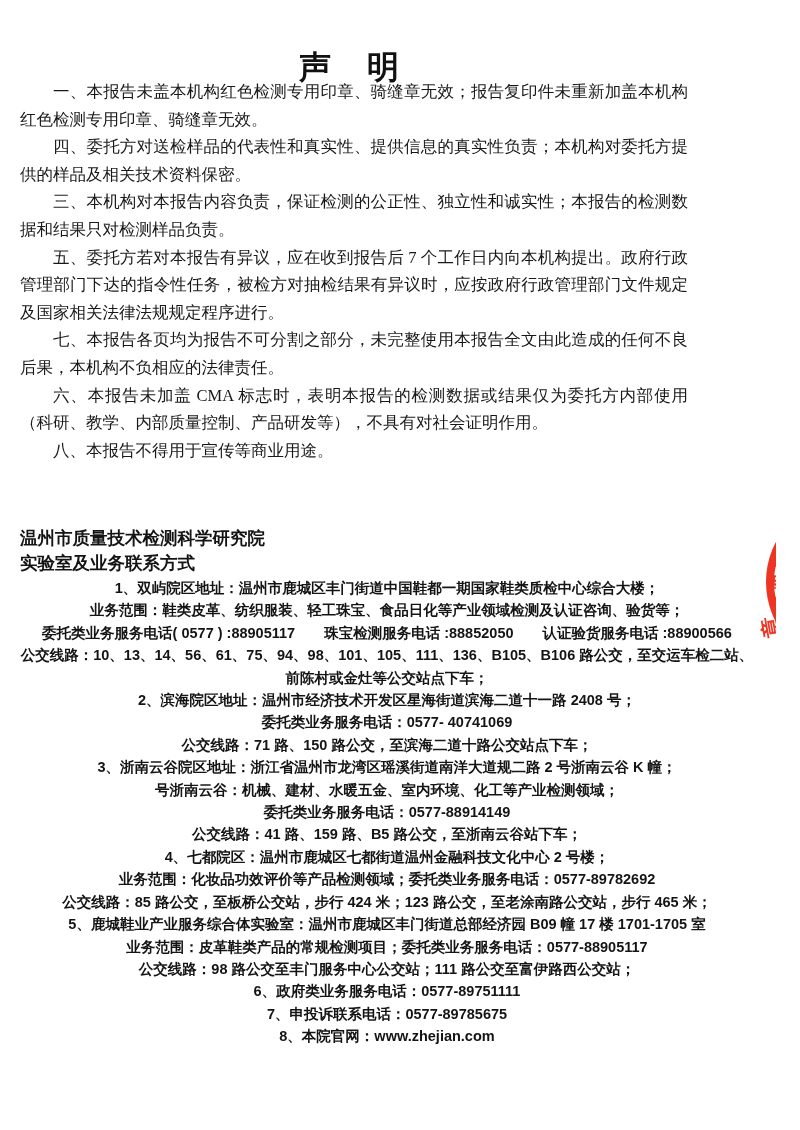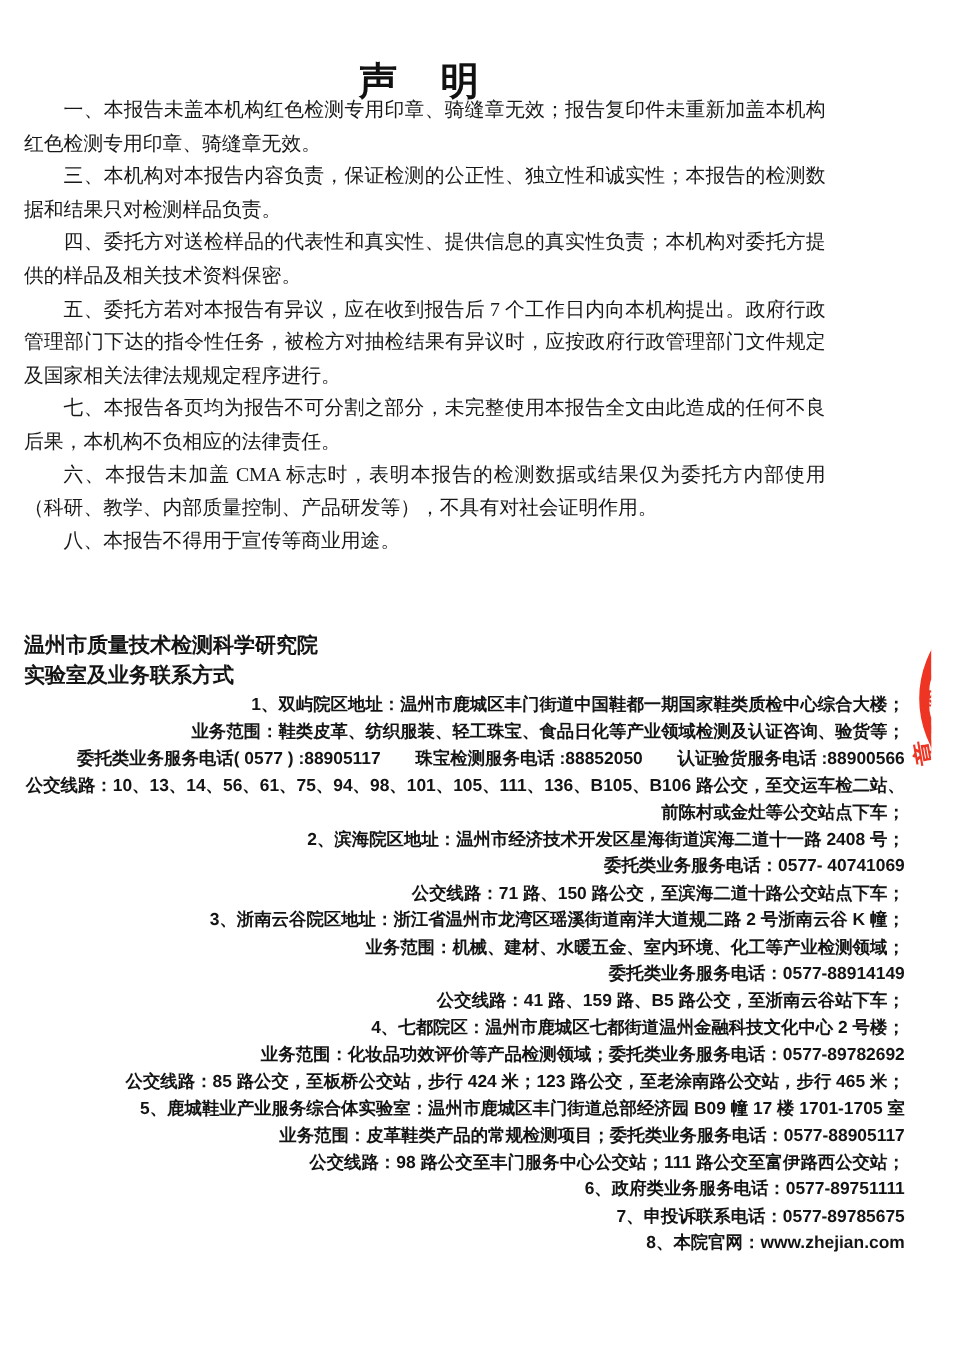--- a/index.html
+++ b/index.html
@@ -50,21 +50,21 @@
   .inst-head .line { display: block; }
   .contacts {
     position: absolute;
     top: 577px;
     left: 20px;
     width: 734px;
     font-family: "Liberation Sans", "DejaVu Sans", sans-serif;
     font-weight: bold;
     font-size: 14.5px;
     line-height: 22.4px;
-    text-align: right;
+    text-align: center;
     color: #141414;
   }
   .contacts p { margin: 0; }
   .stamp {
     position: absolute;
     left: 740px;
     top: 490px;
     width: 140px;
     height: 180px;
     pointer-events: none;
@@ -77,43 +77,43 @@
 </style>
 </head>
 <body>
 
 <div class="page">
 
   <div class="doc-title">声　明</div>
 
   <div class="declaration">
       <p class="para">一、本报告未盖本机构红色检测专用印章、骑缝章无效；报告复印件未重新加盖本机构红色检测专用印章、骑缝章无效。</p>
+      <p class="para">四、委托方对送检样品的代表性和真实性、提供信息的真实性负责；本机构对委托方提供的样品及相关技术资料保密。</p>
       <p class="para">三、本机构对本报告内容负责，保证检测的公正性、独立性和诚实性；本报告的检测数据和结果只对检测样品负责。</p>
-      <p class="para">四、委托方对送检样品的代表性和真实性、提供信息的真实性负责；本机构对委托方提供的样品及相关技术资料保密。</p>
       <p class="para">五、委托方若对本报告有异议，应在收到报告后 7 个工作日内向本机构提出。政府行政管理部门下达的指令性任务，被检方对抽检结果有异议时，应按政府行政管理部门文件规定及国家相关法律法规规定程序进行。</p>
       <p class="para">七、本报告各页均为报告不可分割之部分，未完整使用本报告全文由此造成的任何不良后果，本机构不负相应的法律责任。</p>
       <p class="para">六、本报告未加盖 CMA 标志时，表明本报告的检测数据或结果仅为委托方内部使用（科研、教学、内部质量控制、产品研发等），不具有对社会证明作用。</p>
       <p class="para">八、本报告不得用于宣传等商业用途。</p>
     </div>
 
   <div class="inst-head">
     <span class="line">温州市质量技术检测科学研究院</span>
     <span class="line">实验室及业务联系方式</span>
   </div>
 
   <div class="contacts">
       <p class="cline">1、双屿院区地址：温州市鹿城区丰门街道中国鞋都一期国家鞋类质检中心综合大楼；</p>
       <p class="cline">业务范围：鞋类皮革、纺织服装、轻工珠宝、食品日化等产业领域检测及认证咨询、验货等；</p>
       <p class="cline">委托类业务服务电话( 0577 ) :88905117　　珠宝检测服务电话 :88852050　　认证验货服务电话 :88900566</p>
       <p class="cline">公交线路：10、13、14、56、61、75、94、98、101、105、111、136、B105、B106 路公交，至交运车检二站、前陈村或金灶等公交站点下车；</p>
       <p class="cline">2、滨海院区地址：温州市经济技术开发区星海街道滨海二道十一路 2408 号；</p>
       <p class="cline">委托类业务服务电话：0577- 40741069</p>
       <p class="cline">公交线路：71 路、150 路公交，至滨海二道十路公交站点下车；</p>
       <p class="cline">3、浙南云谷院区地址：浙江省温州市龙湾区瑶溪街道南洋大道规二路 2 号浙南云谷 K 幢；</p>
-      <p class="cline">业务范围：机械、建材、水暖五金、室内环境、化工等产业检测领域；</p>
+      <p class="cline">号浙南云谷：机械、建材、水暖五金、室内环境、化工等产业检测领域；</p>
       <p class="cline">委托类业务服务电话：0577-88914149</p>
       <p class="cline">公交线路：41 路、159 路、B5 路公交，至浙南云谷站下车；</p>
       <p class="cline">4、七都院区：温州市鹿城区七都街道温州金融科技文化中心 2 号楼；</p>
       <p class="cline">业务范围：化妆品功效评价等产品检测领域；委托类业务服务电话：0577-89782692</p>
       <p class="cline">公交线路：85 路公交，至板桥公交站，步行 424 米；123 路公交，至老涂南路公交站，步行 465 米；</p>
       <p class="cline">5、鹿城鞋业产业服务综合体实验室：温州市鹿城区丰门街道总部经济园 B09 幢 17 楼 1701-1705 室</p>
       <p class="cline">业务范围：皮革鞋类产品的常规检测项目；委托类业务服务电话：0577-88905117</p>
       <p class="cline">公交线路：98 路公交至丰门服务中心公交站；111 路公交至富伊路西公交站；</p>
       <p class="cline">6、政府类业务服务电话：0577-89751111</p>
       <p class="cline">7、申投诉联系电话：0577-89785675</p>

